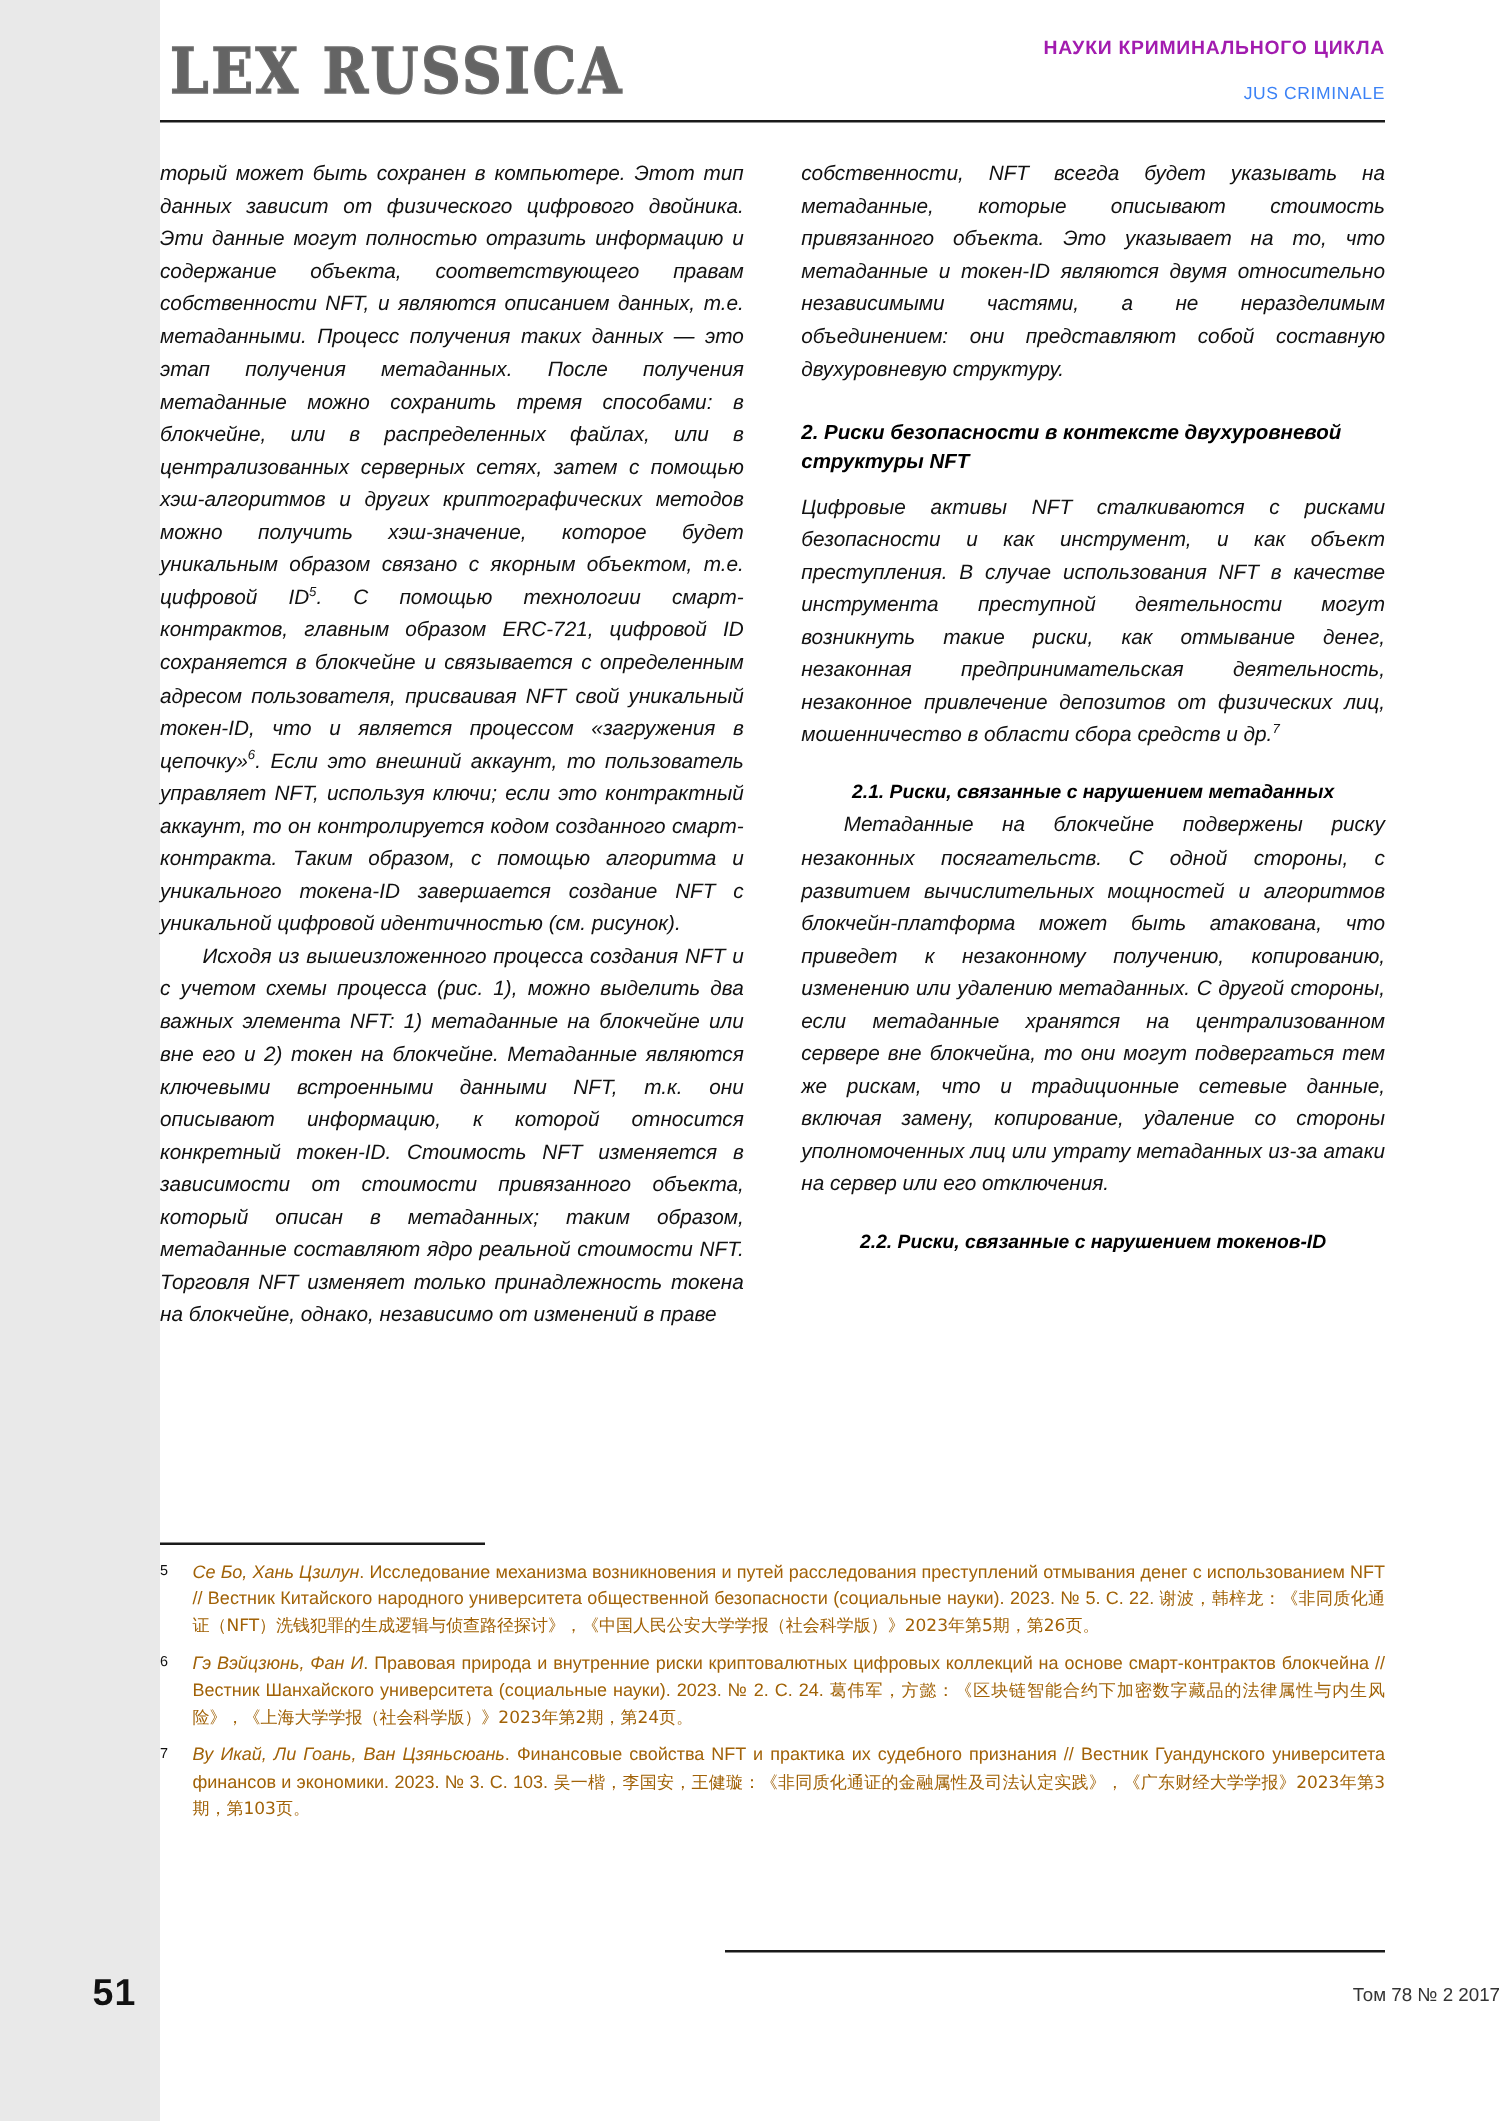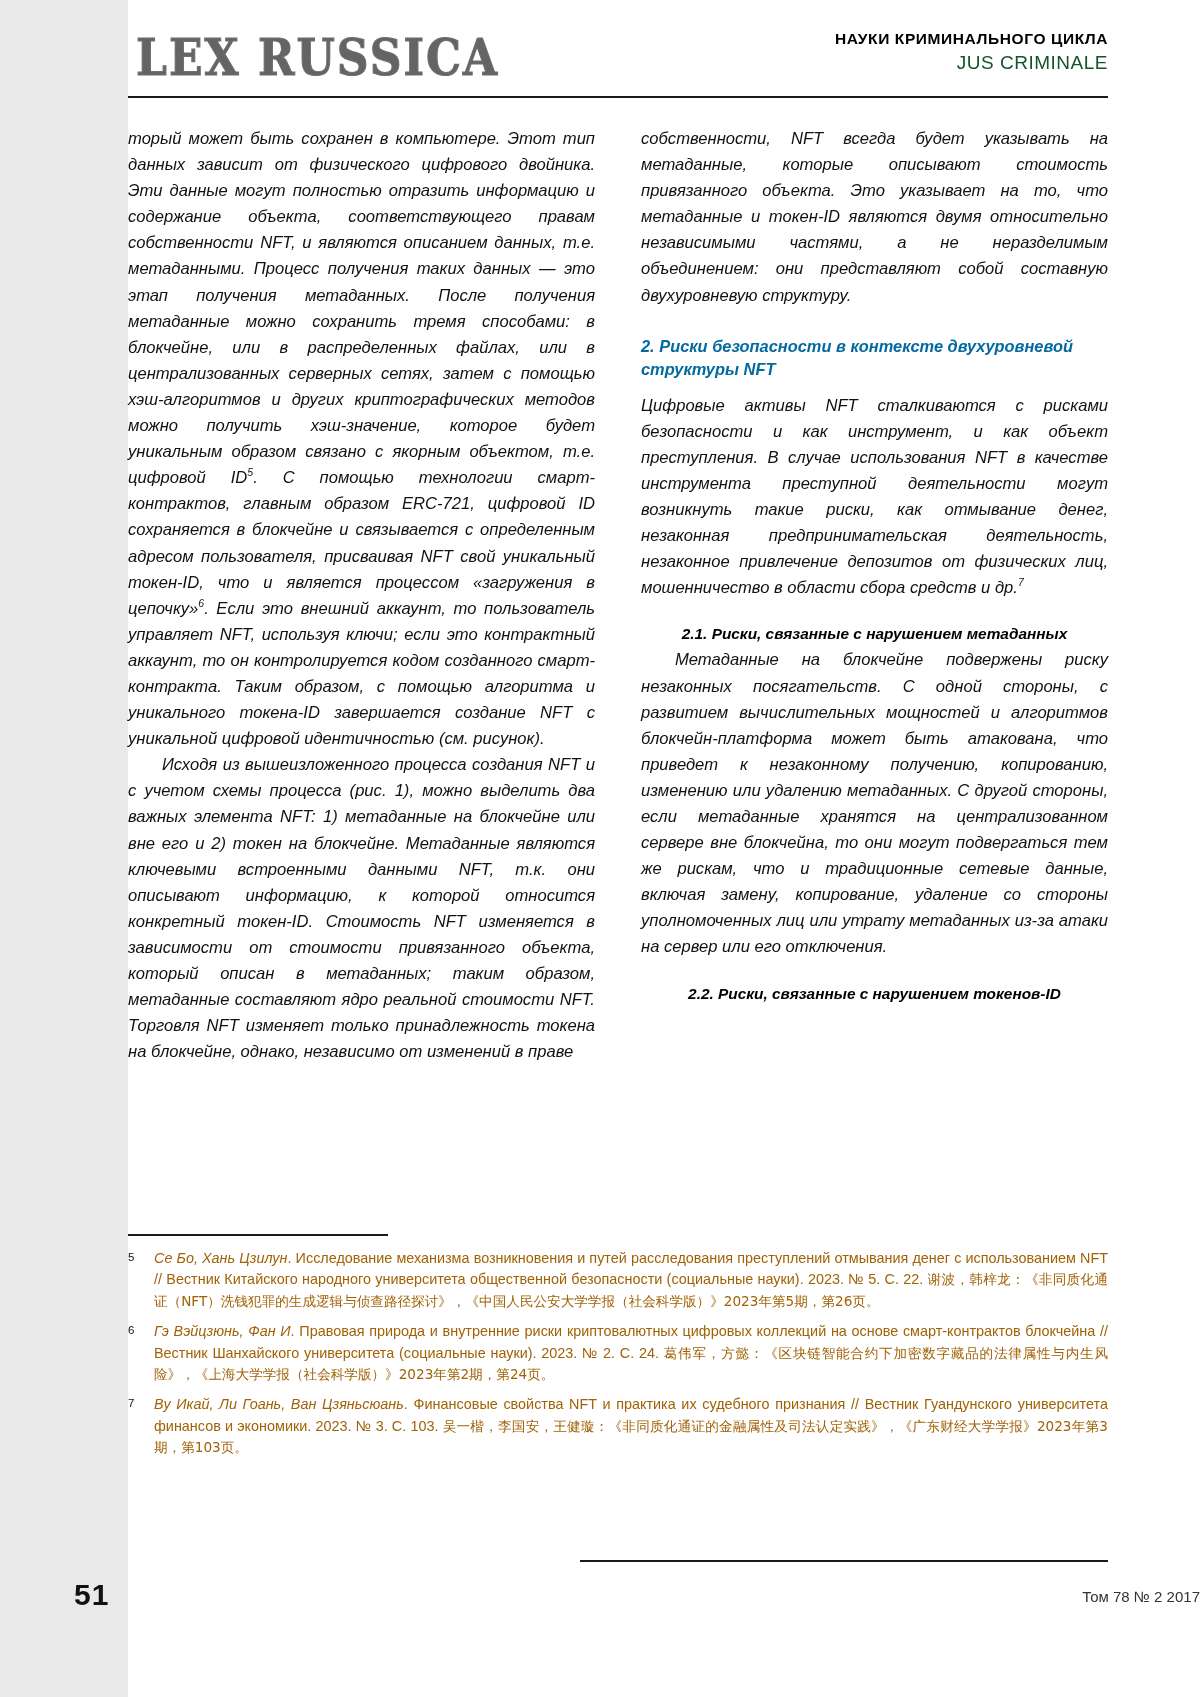--- a/index.html
+++ b/index.html
@@ -61,28 +61,28 @@
   .header-right {
     position: absolute;
     right: 0;
     top: 8px;
     text-align: right;
   }
   .header-title {
     font-size: 15.5px;
     font-weight: bold;
     letter-spacing: .6px;
-    color: #000000;
+    color: #a21caf;
     margin-left: 32px;
   }
   .header-sub {
-    font-size: 19px;
-    color: #14532d;
+    font-size: 14px;
+    color: #3b82f6;
     letter-spacing: .5px;
-    margin-top: 4px;
+    margin-top: 18px;
   }
   .rule-top {
     position: absolute;
     left: 0;
     top: 96px;
     width: 980px;
     height: 2px;
     background: #1a1a1a;
   }
 
@@ -109,21 +109,21 @@
     hyphens: manual;
   }
   .col p.indent {
     text-indent: 34px;
   }
   h2.sec {
     margin: 26px 0 12px 0;
     font-size: 16.4px;
     font-weight: bold;
     line-height: 23px;
-    color: #0369a1;
+    color: #000000;
   }
   h3.subsec {
     margin: 22px 0 2px 0;
     font-size: 15.4px;
     font-weight: bold;
     line-height: 22px;
     color: #000;
     text-align: center;
   }
   sup {

